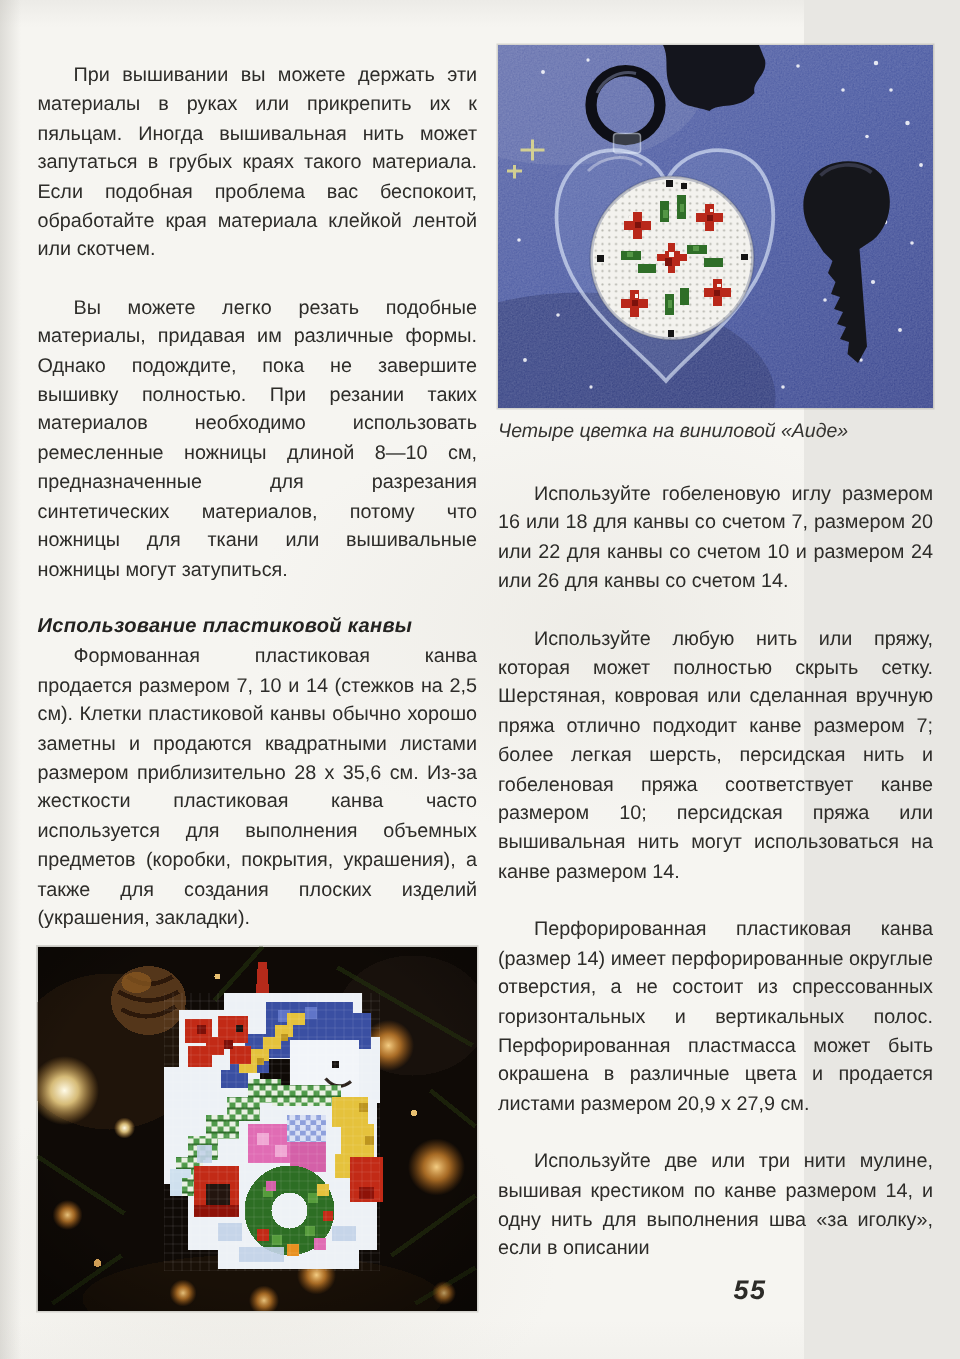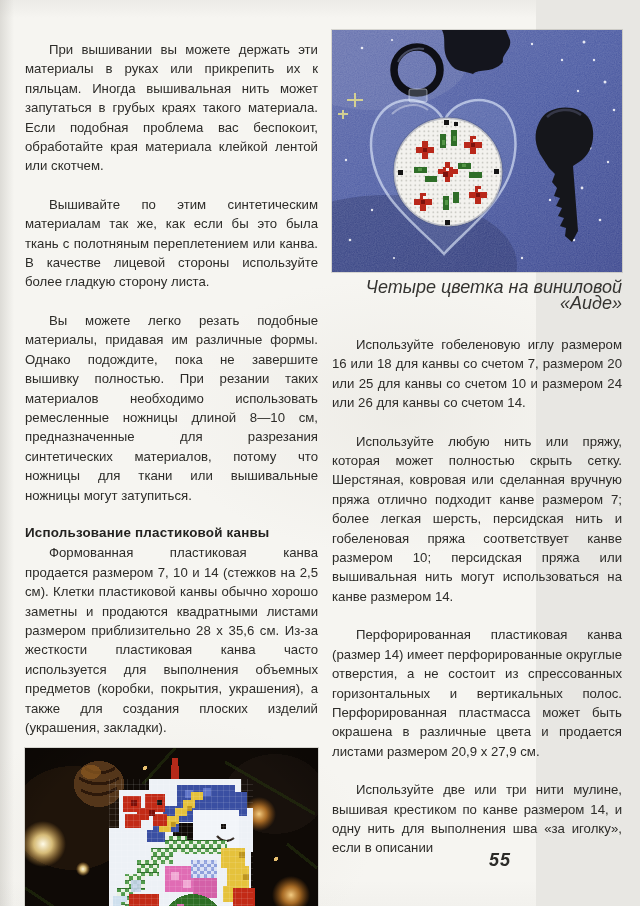--- a/index.html
+++ b/index.html
@@ -27,47 +27,46 @@
   .col p{
     margin:0 0 19px 0;
     font-size:13.2px;line-height:19.4px;
     text-align:justify;text-align-last:left;
     text-indent:24px;
     color:#2d2c29;
   }
   .col h3{
     margin:0 0 1px 0;
     font-size:13.4px;line-height:18.5px;font-weight:bold;
-    color:#232220;letter-spacing:0.2px;
+    color:#232220;letter-spacing:0.2px;font-style:italic;
   }
   .photo{
     position:relative;margin:0;padding:0;line-height:0;
     box-shadow:0 0 0 1px rgba(120,118,112,0.25);
   }
   .caption{
-    font-style:italic;font-size:18px;line-height:16px;
-    color:#343330;margin:7px 0 0 0;text-indent:0;text-align:right;
+    font-style:italic;font-size:13px;line-height:16px;
+    color:#343330;margin:7px 0 0 0;text-indent:0;
   }
   .caption.gap-after{margin-bottom:24px;}
   .photo-left-wrap{margin-top:1px;}
   .page-number{
     position:absolute;right:25px;top:850px;
     font-size:18px;font-weight:bold;font-style:italic;color:#2c2b28;
     letter-spacing:1px;
   }
   svg{display:block;}
 </style>
 </head>
 <body>
 
 <div class="page">
 
   <div class="col col-left">
     <p>При вышивании вы можете держать эти материалы в руках или прикрепить их к пяльцам. Иногда вышивальная нить может запутаться в грубых краях такого материала. Если подобная проблема вас беспокоит, обработайте края материала клейкой лентой или скотчем.</p>
-    <p>Вышивайте по этим синтетическим материалам так же, как если бы это была ткань с полотняным переплетением или канва. В качестве лицевой стороны используйте более гладкую сторону листа.</p>
     <p>Вы можете легко резать подобные материалы, придавая им различные формы. Однако подождите, пока не завершите вышивку полностью. При резании таких материалов необходимо использовать ремесленные ножницы длиной 8—10 см, предназначенные для разрезания синтетических материалов, потому что ножницы для ткани или вышивальные ножницы могут затупиться.</p>
     <h3>Использование пластиковой канвы</h3>
     <p style="margin-bottom:10px;">Формованная пластиковая канва продается размером 7, 10 и 14 (стежков на 2,5 см). Клетки пластиковой канвы обычно хорошо заметны и продаются квадратными листами размером приблизительно 28 х 35,6 см. Из-за жесткости пластиковая канва часто используется для выполнения объемных предметов (коробки, покрытия, украшения), а также для создания плоских изделий (украшения, закладки).</p>
 
     <figure class="photo photo-left-wrap">
       <svg width="293" height="243" viewBox="0 0 293 243" shape-rendering="crispEdges">
         <defs>
           <radialGradient id="glowW">
               <stop offset="0" stop-color="#fffbe8" stop-opacity="1"></stop>
               <stop offset="0.4" stop-color="#f6d98c" stop-opacity="0.85"></stop>
@@ -384,20 +383,20 @@
         </g>
 
         <g>
           <path d="M209 89 C217 75 245 73 256 87 C265 100 262 120 250 130 L241 136 L246 201 L240 212 L233 206 L234 198 L228 196 L232 188 L226 186 L230 178 L224 176 L228 168 L222 166 L225 158 L220 152 L223 144 L217 138 L208 124 C201 110 203 99 209 89 Z" fill="#15161b"></path>
           <path d="M215 87 C223 79 239 77 249 85" stroke="#383b4c" stroke-width="2.5" fill="none" opacity="0.9"></path>
         </g>
       </svg>
     </figure>
     <div class="caption gap-after">Четыре цветка на виниловой «Аиде»</div>
 
-    <p>Используйте гобеленовую иглу размером 16 или 18 для канвы со счетом 7, размером 20 или 25 для канвы со счетом 10 и размером 24 или 26 для канвы со счетом 14.</p>
+    <p>Используйте гобеленовую иглу размером 16 или 18 для канвы со счетом 7, размером 20 или 22 для канвы со счетом 10 и размером 24 или 26 для канвы со счетом 14.</p>
     <p>Используйте любую нить или пряжу, которая может полностью скрыть сетку. Шерстяная, ковровая или сделанная вручную пряжа отлично подходит канве размером 7; более легкая шерсть, персидская нить и гобеленовая пряжа соответствует канве размером 10; персидская пряжа или вышивальная нить могут использоваться на канве размером 14.</p>
     <p>Перфорированная пластиковая канва (размер 14) имеет перфорированные округлые отверстия, а не состоит из спрессованных горизонтальных и вертикальных полос. Перфорированная пластмасса может быть окрашена в различные цвета и продается листами размером 20,9 х 27,9 см.</p>
     <p>Используйте две или три нити мулине, вышивая крестиком по канве размером 14, и одну нить для выполнения шва «за иголку», если в описании</p>
   </div>
 
   <div class="page-number">55</div>
 </div>
 
 </body></html>

